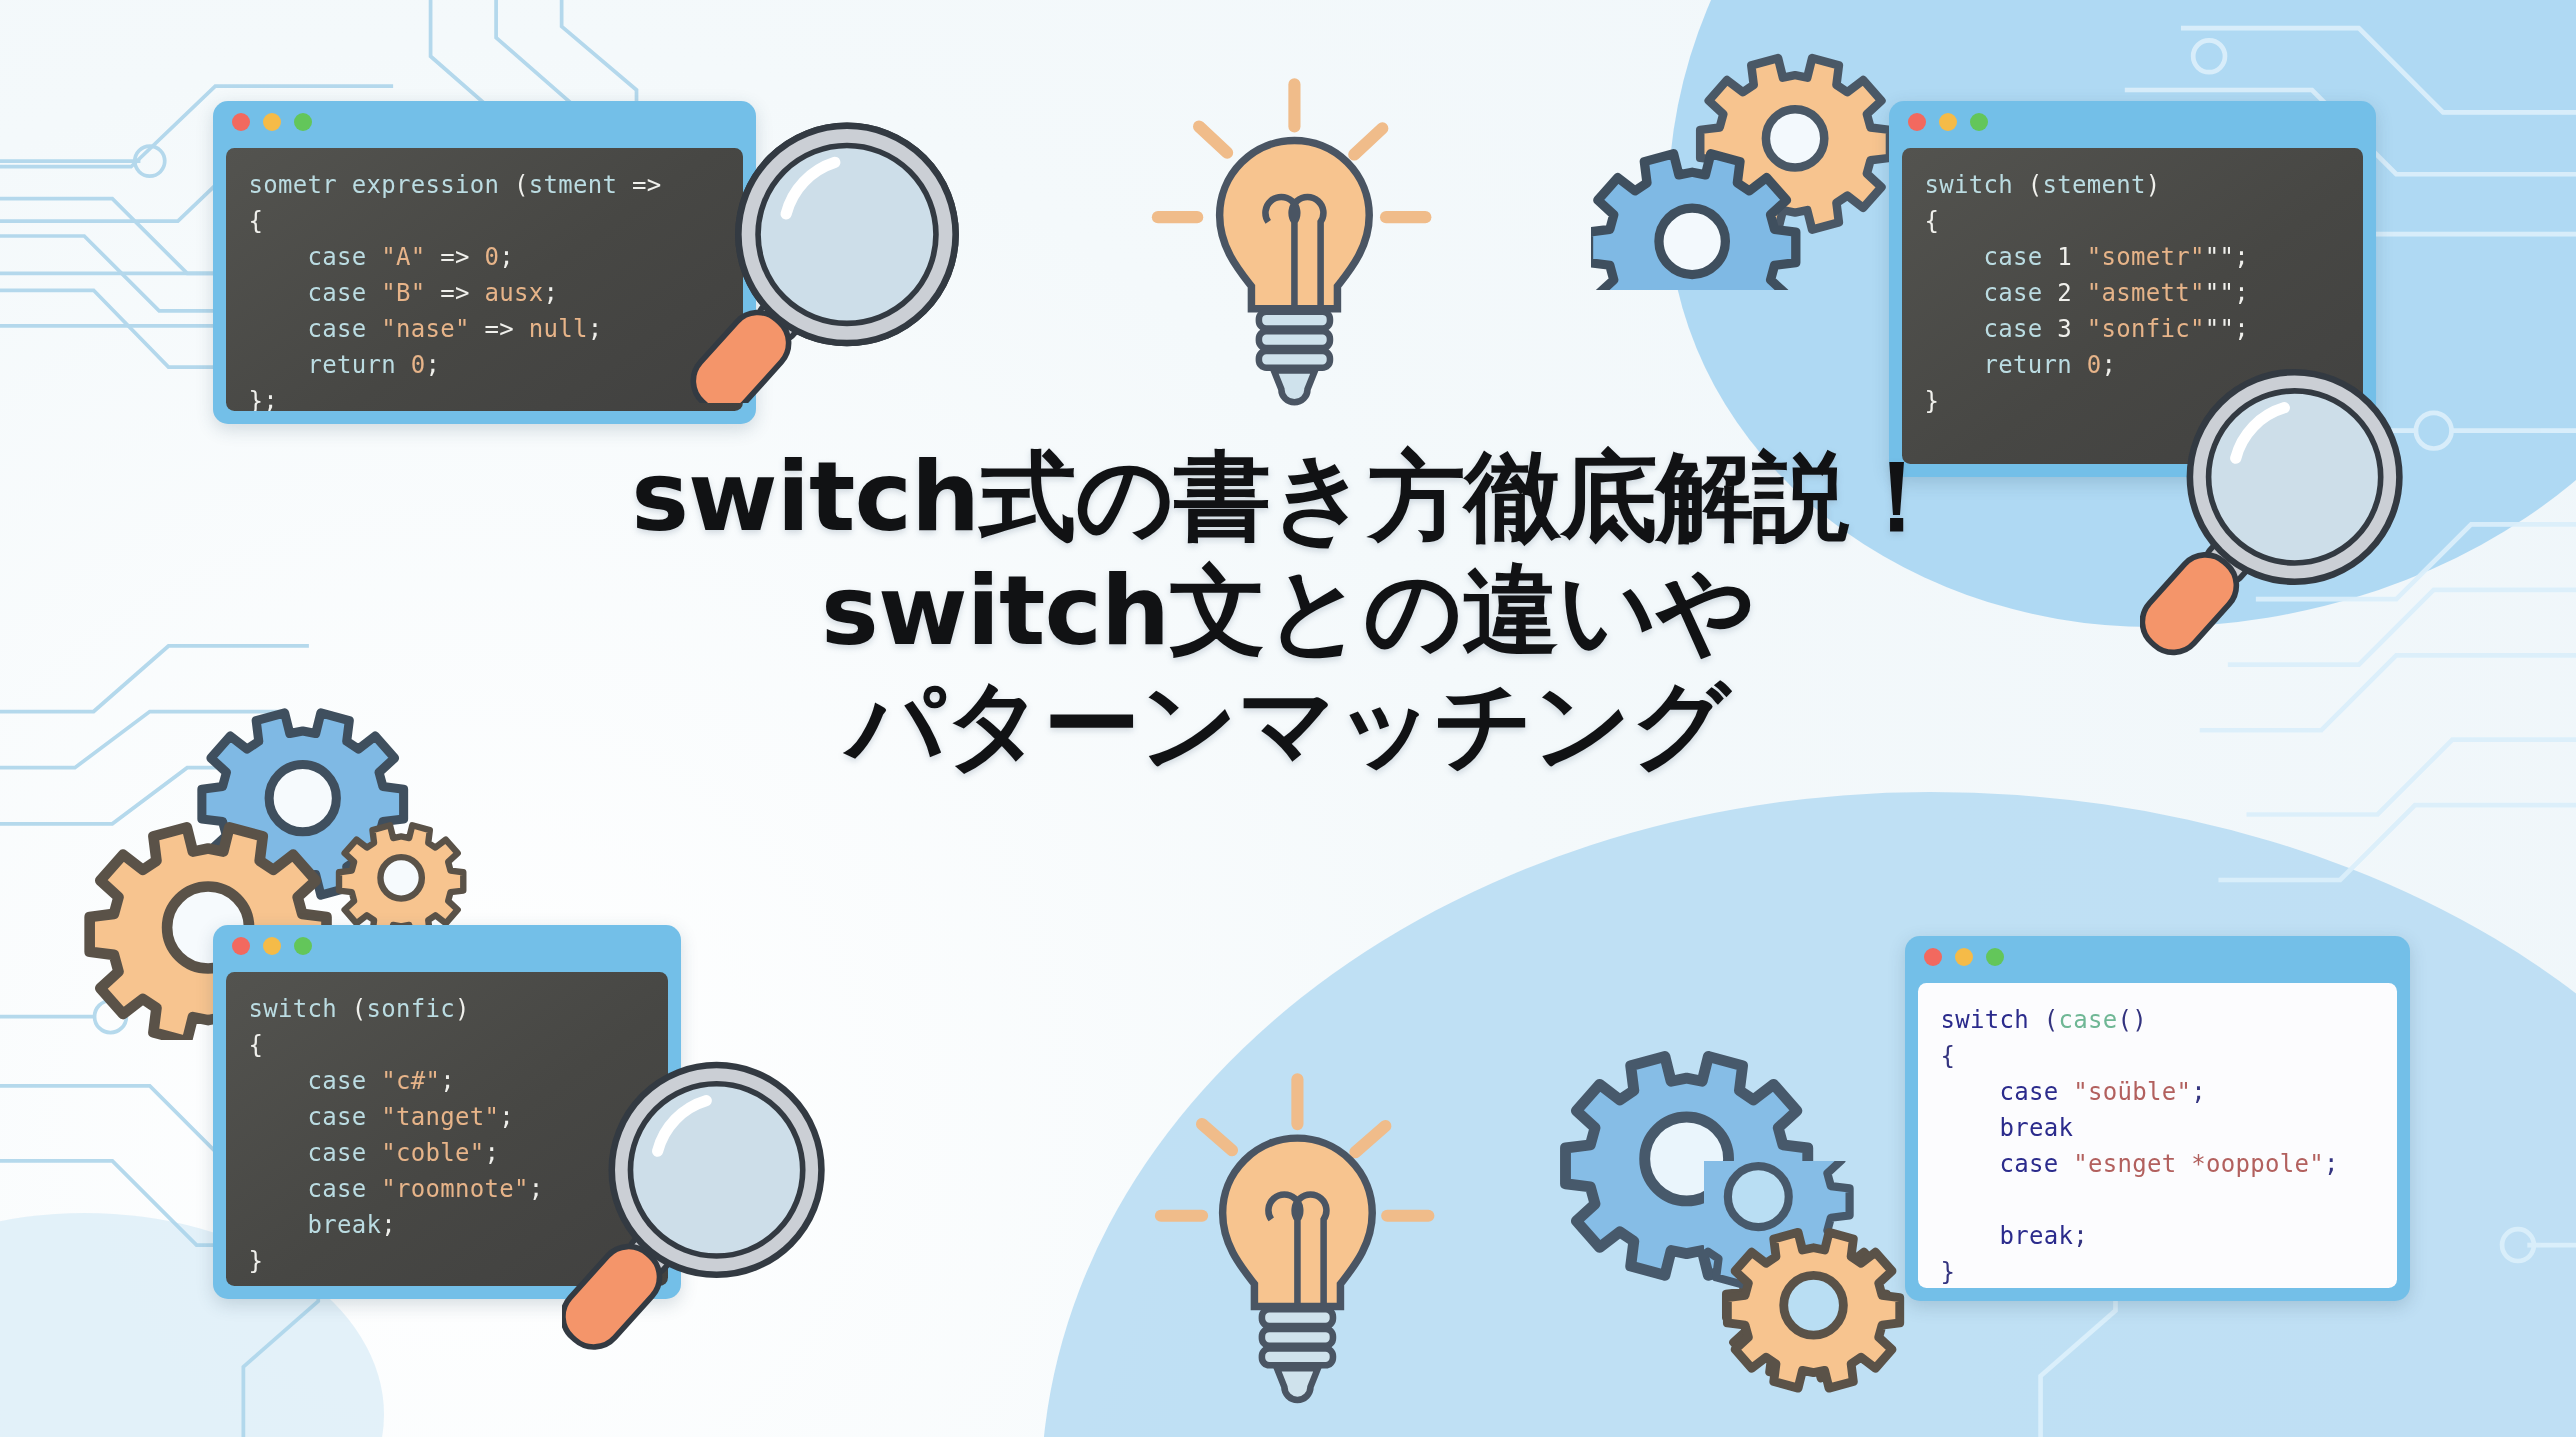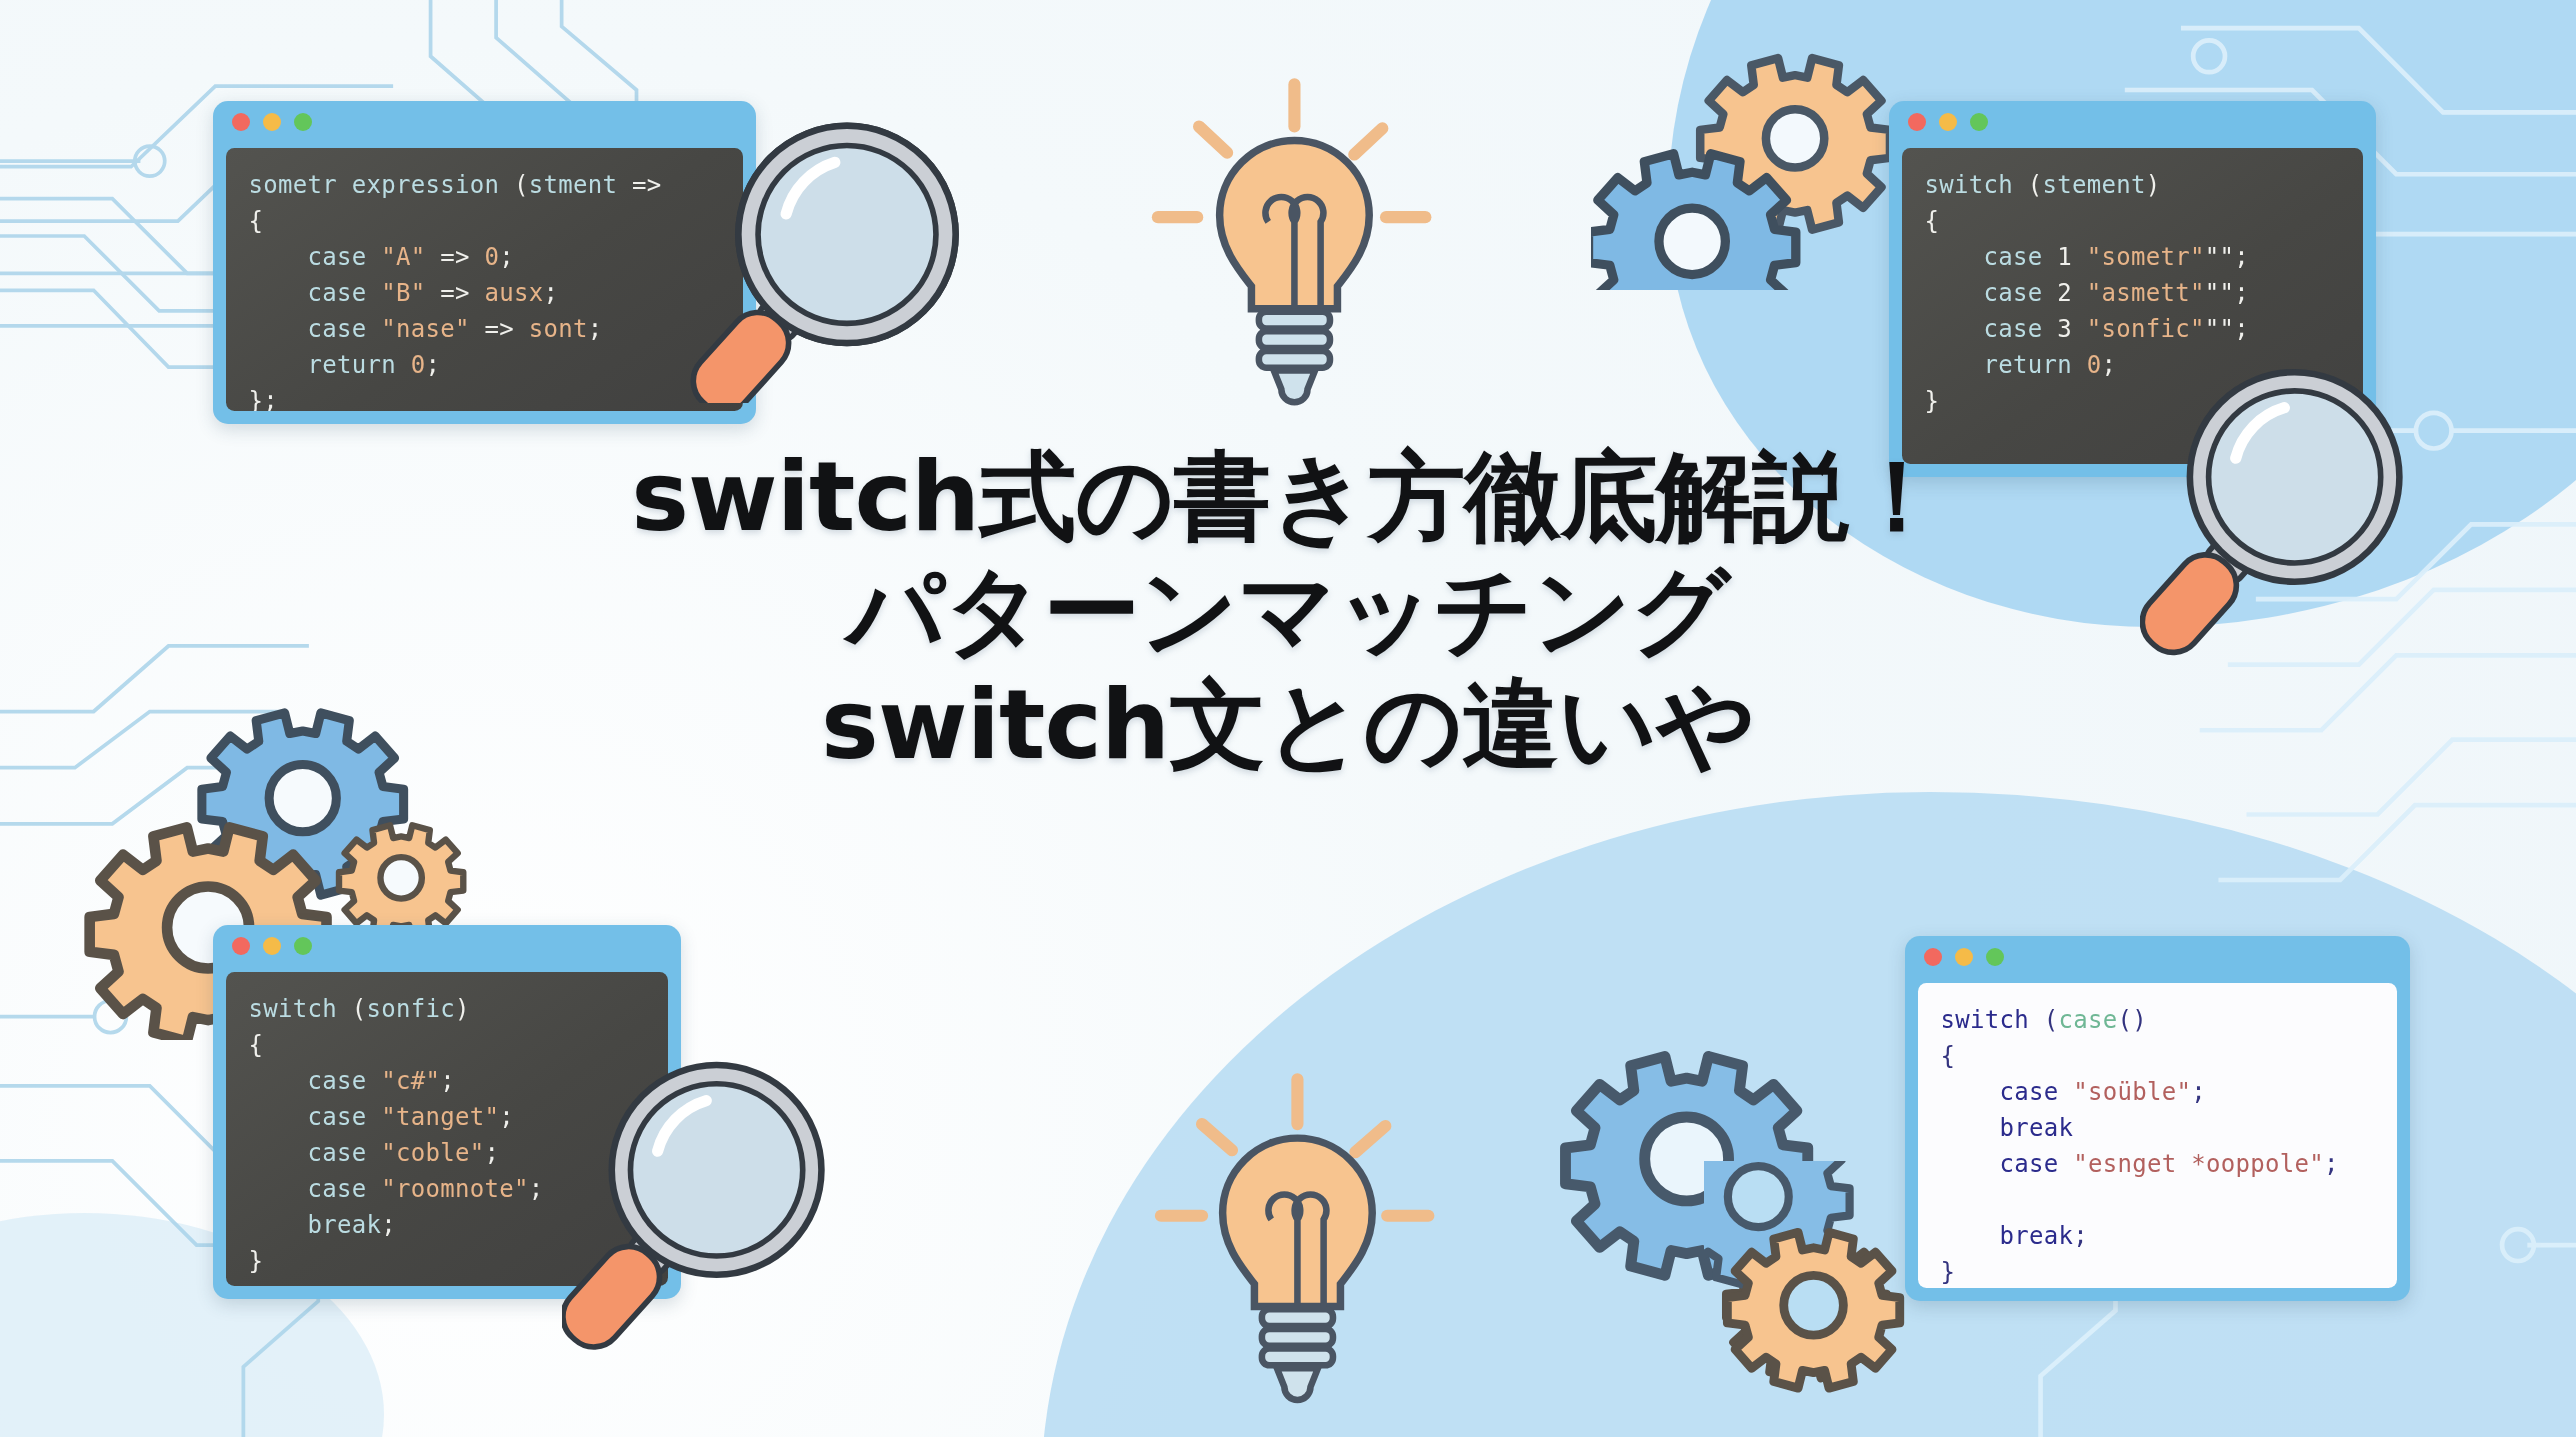--- a/index.html
+++ b/index.html
@@ -213,21 +213,21 @@
     <div class="bar">
       <span class="dot d-r"></span>
       <span class="dot d-y"></span>
       <span class="dot d-g"></span>
     </div>
     <div class="screen dark">
       <pre class="code"><span class="kw">sometr expression</span> <span class="pn">(</span><span class="kw">stment</span> <span class="pn">=&gt;</span>
 <span class="pn">{</span>
     <span class="kw">case</span> <span class="str">"A"</span> <span class="pn">=&gt;</span> <span class="num">0</span><span class="pn">;</span>
     <span class="kw">case</span> <span class="str">"B"</span> <span class="pn">=&gt;</span> <span class="str">ausx</span><span class="pn">;</span>
-    <span class="kw">case</span> <span class="str">"nase"</span> <span class="pn">=&gt;</span> <span class="str">sont</span><span class="pn">;</span>
+    <span class="kw">case</span> <span class="str">"nase"</span> <span class="pn">=&gt;</span> <span class="str">null</span><span class="pn">;</span>
     <span class="kw">return</span> <span class="num">0</span><span class="pn">;</span>
 <span class="pn">};</span></pre>
     </div>
   </div>
 
   <div class="win" style="left:1889px;top:101px;width:487px;height:376px;">
     <div class="bar">
       <span class="dot d-r"></span>
       <span class="dot d-y"></span>
       <span class="dot d-g"></span>
@@ -306,18 +306,18 @@
       <rect x="150" y="236" width="44" height="30" rx="6" fill="#C9CCD2" stroke="#333A42" stroke-width="6"></rect>
       <rect x="140" y="258" width="64" height="120" rx="30" fill="#F4956A" stroke="#333A42" stroke-width="6"></rect>
     </g>
     <circle cx="165" cy="142" r="112" fill="#CBCFD5" stroke="#333A42" stroke-width="7"></circle>
     <circle cx="165" cy="142" r="92" fill="#CFE6F6" fill-opacity="0.62" stroke="#333A42" stroke-width="6"></circle>
     <path d="M102 122 a76 76 0 0 1 52 -54" fill="none" stroke="#FFFFFF" stroke-width="12" stroke-linecap="round"></path>
   </svg>
 
   <div class="headline">
     <span class="line">switch式の書き方徹底解説！</span>
+    <span class="line">switch文との違いや</span>
     <span class="line">パターンマッチング</span>
-    <span class="line">switch文との違いや</span>
   </div>
 
 </div>
 
 
 </body></html>

